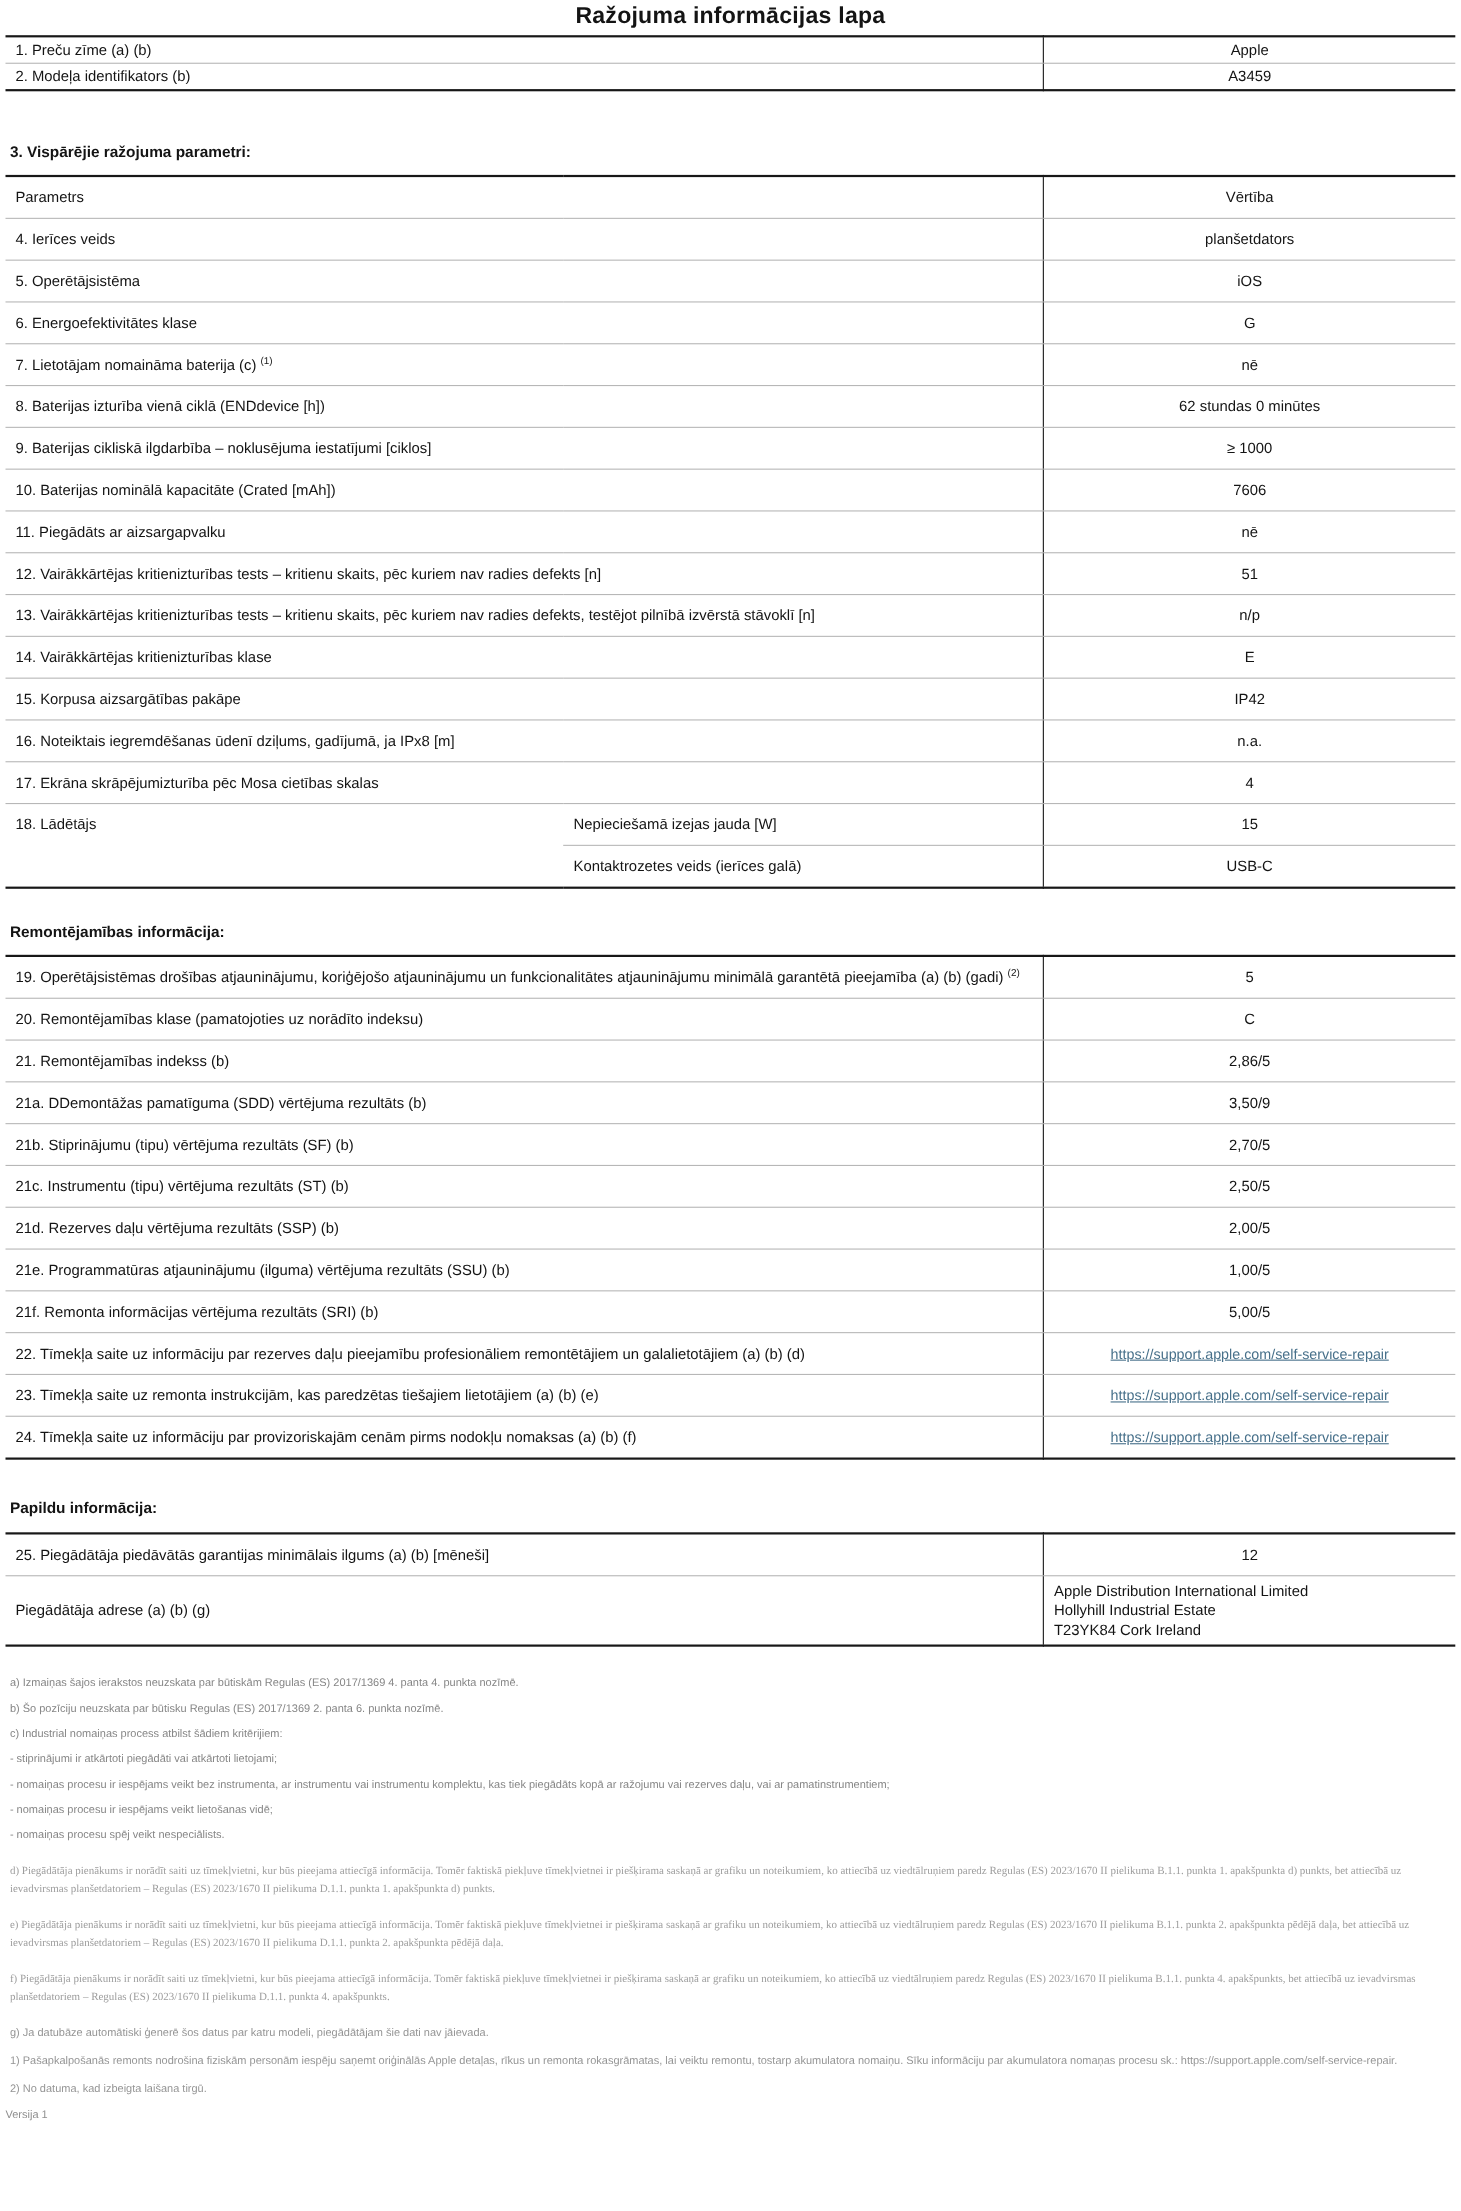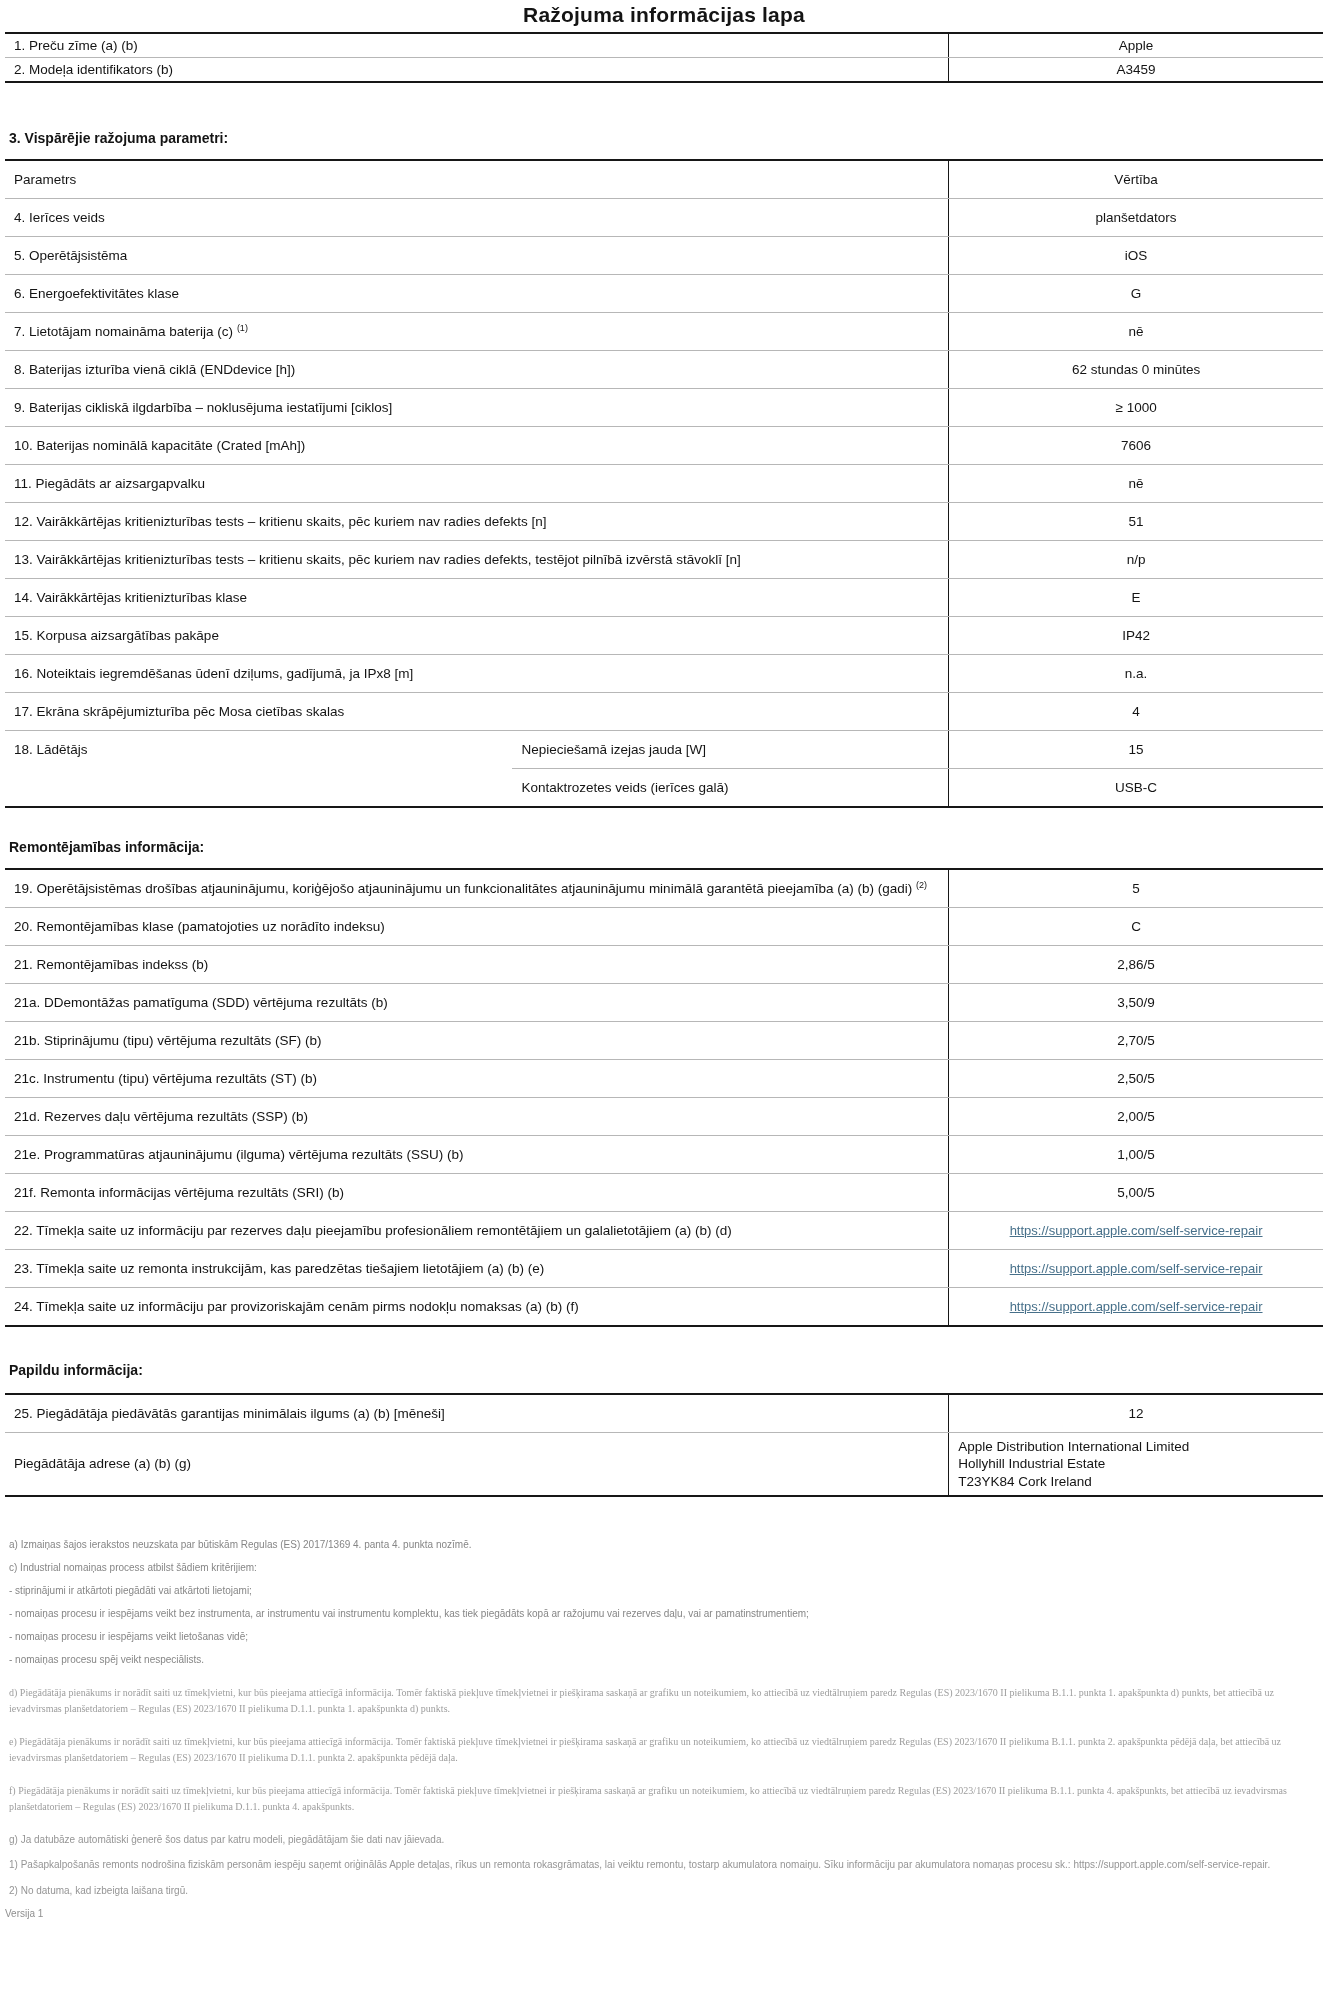--- a/index.html
+++ b/index.html
@@ -22,21 +22,21 @@
   .id-tbl td { padding:4px 9px; }
   .c-main { width:71.6%; }
   .c-rest { width:28.4%; }
   .c-a { width:38.5%; } .c-b { width:33.1%; } .c-c { width:28.4%; }
   td.charger-lbl { vertical-align:top; border-right:none; }
   td.addr { text-align:left; line-height:1.28; padding:5px 9px; }
   sup { font-size:9px; vertical-align:super; line-height:0; }
 
   a.link { color:#47708a; text-decoration:underline; font-size:13px; }
 
-  .fns { margin-top:41px; padding-left:4px; }
+  .fns { margin-top:27px; padding-left:4px; }
   .fns p { margin:0; }
   .fn-g1 p { font-size:10px; color:#868686; margin-bottom:10px; line-height:1.3; }
   .fn-g2 { margin-top:19px; }
   .fn-g2 p { font-size:10px; color:#9d9d9d; margin-bottom:16px; line-height:1.65;font-family:Liberation Serif, serif; }
   .fn-g3 p { font-size:10px; color:#959595; margin-bottom:10px; line-height:1.55; }
   .version { text-align:left; font-size:10px; color:#8f8f8f; margin-top:6px; padding-right:2px; }
 </style>
 </head>
 <body>
 
@@ -220,20 +220,21 @@
         <div>Hollyhill Industrial Estate</div>
         <div>T23YK84 Cork Ireland</div>
       </td>
     </tr>
   </tbody>
     </table>
 
   <div class="fns">
     <div class="fn-g1">
       <p>a) Izmaiņas šajos ierakstos neuzskata par būtiskām Regulas (ES) 2017/1369 4. panta 4. punkta nozīmē.</p>
+      <p>b) Šo pozīciju neuzskata par būtisku Regulas (ES) 2017/1369 2. panta 6. punkta nozīmē.</p>
       <p>c) Industrial nomaiņas process atbilst šādiem kritērijiem:</p>
       <p>- stiprinājumi ir atkārtoti piegādāti vai atkārtoti lietojami;</p>
       <p>- nomaiņas procesu ir iespējams veikt bez instrumenta, ar instrumentu vai instrumentu komplektu, kas tiek piegādāts kopā ar ražojumu vai rezerves daļu, vai ar pamatinstrumentiem;</p>
       <p>- nomaiņas procesu ir iespējams veikt lietošanas vidē;</p>
       <p>- nomaiņas procesu spēj veikt nespeciālists.</p>
     </div>
     <div class="fn-g2">
       <p>d) Piegādātāja pienākums ir norādīt saiti uz tīmekļvietni, kur būs pieejama attiecīgā informācija. Tomēr faktiskā piekļuve tīmekļvietnei ir piešķirama saskaņā ar grafiku un noteikumiem, ko attiecībā uz viedtālruņiem paredz Regulas (ES) 2023/1670 II pielikuma B.1.1. punkta 1. apakšpunkta d) punkts, bet attiecībā uz ievadvirsmas planšetdatoriem – Regulas (ES) 2023/1670 II pielikuma D.1.1. punkta 1. apakšpunkta d) punkts.</p>
       <p>e) Piegādātāja pienākums ir norādīt saiti uz tīmekļvietni, kur būs pieejama attiecīgā informācija. Tomēr faktiskā piekļuve tīmekļvietnei ir piešķirama saskaņā ar grafiku un noteikumiem, ko attiecībā uz viedtālruņiem paredz Regulas (ES) 2023/1670 II pielikuma B.1.1. punkta 2. apakšpunkta pēdējā daļa, bet attiecībā uz ievadvirsmas planšetdatoriem – Regulas (ES) 2023/1670 II pielikuma D.1.1. punkta 2. apakšpunkta pēdējā daļa.</p>
       <p>f) Piegādātāja pienākums ir norādīt saiti uz tīmekļvietni, kur būs pieejama attiecīgā informācija. Tomēr faktiskā piekļuve tīmekļvietnei ir piešķirama saskaņā ar grafiku un noteikumiem, ko attiecībā uz viedtālruņiem paredz Regulas (ES) 2023/1670 II pielikuma B.1.1. punkta 4. apakšpunkts, bet attiecībā uz ievadvirsmas planšetdatoriem – Regulas (ES) 2023/1670 II pielikuma D.1.1. punkta 4. apakšpunkts.</p>

